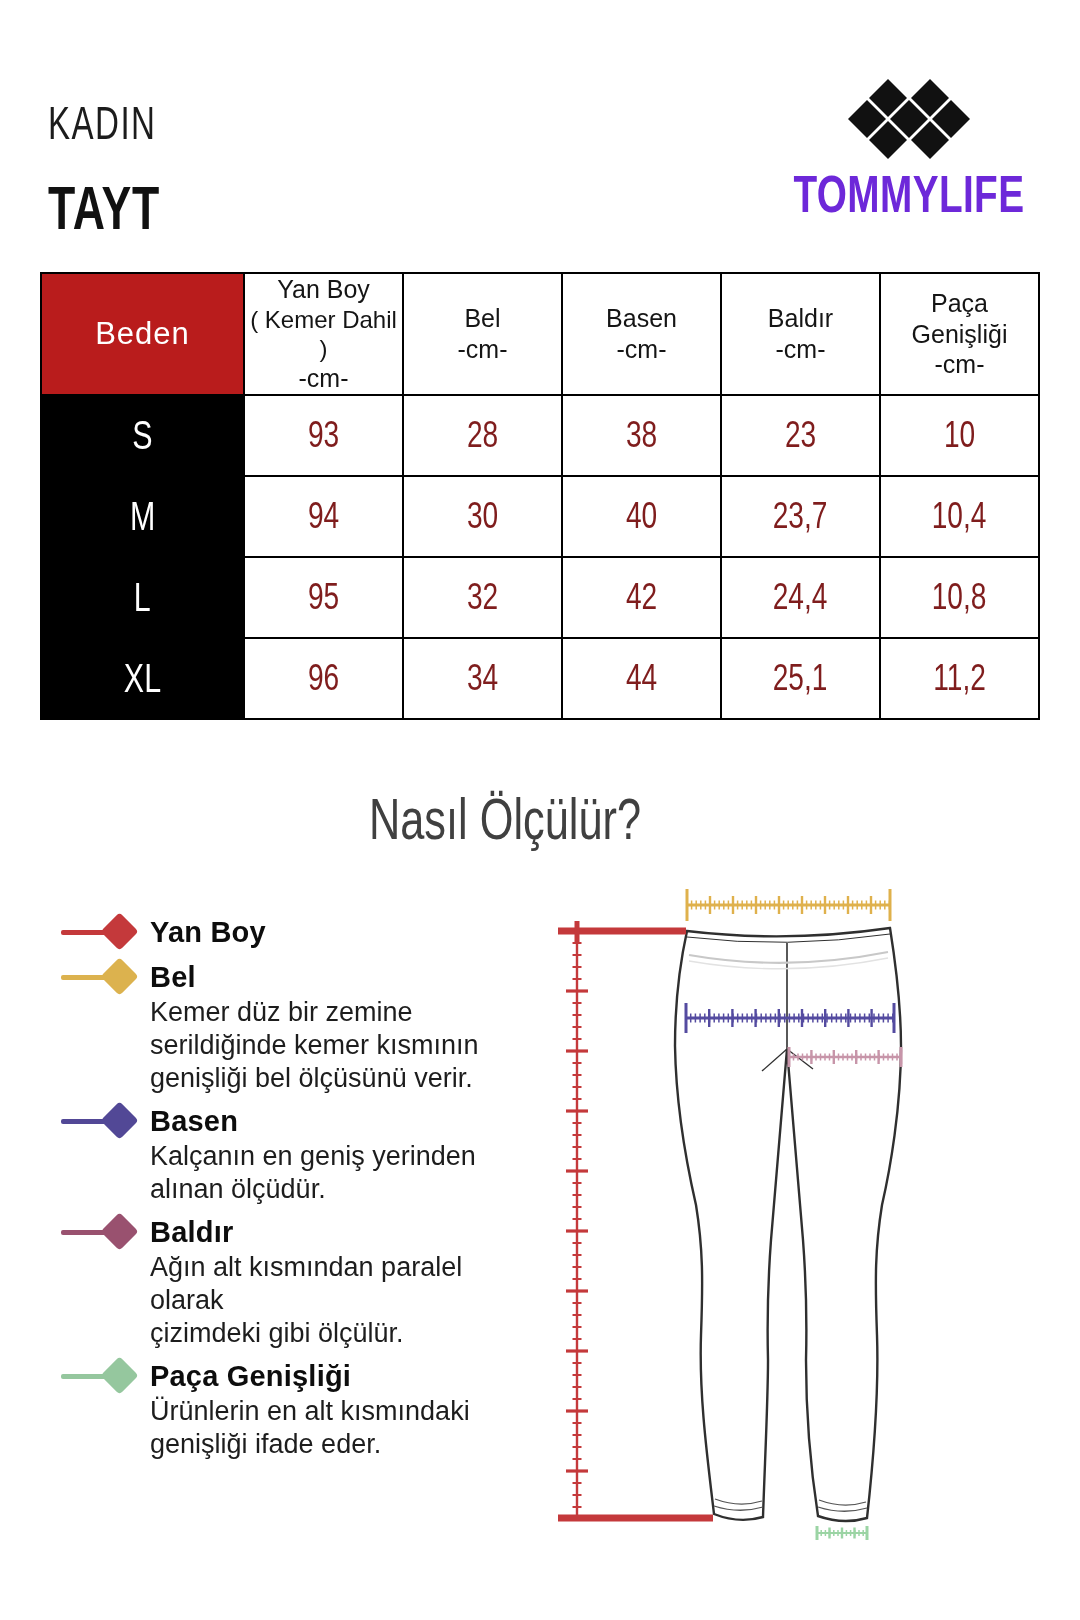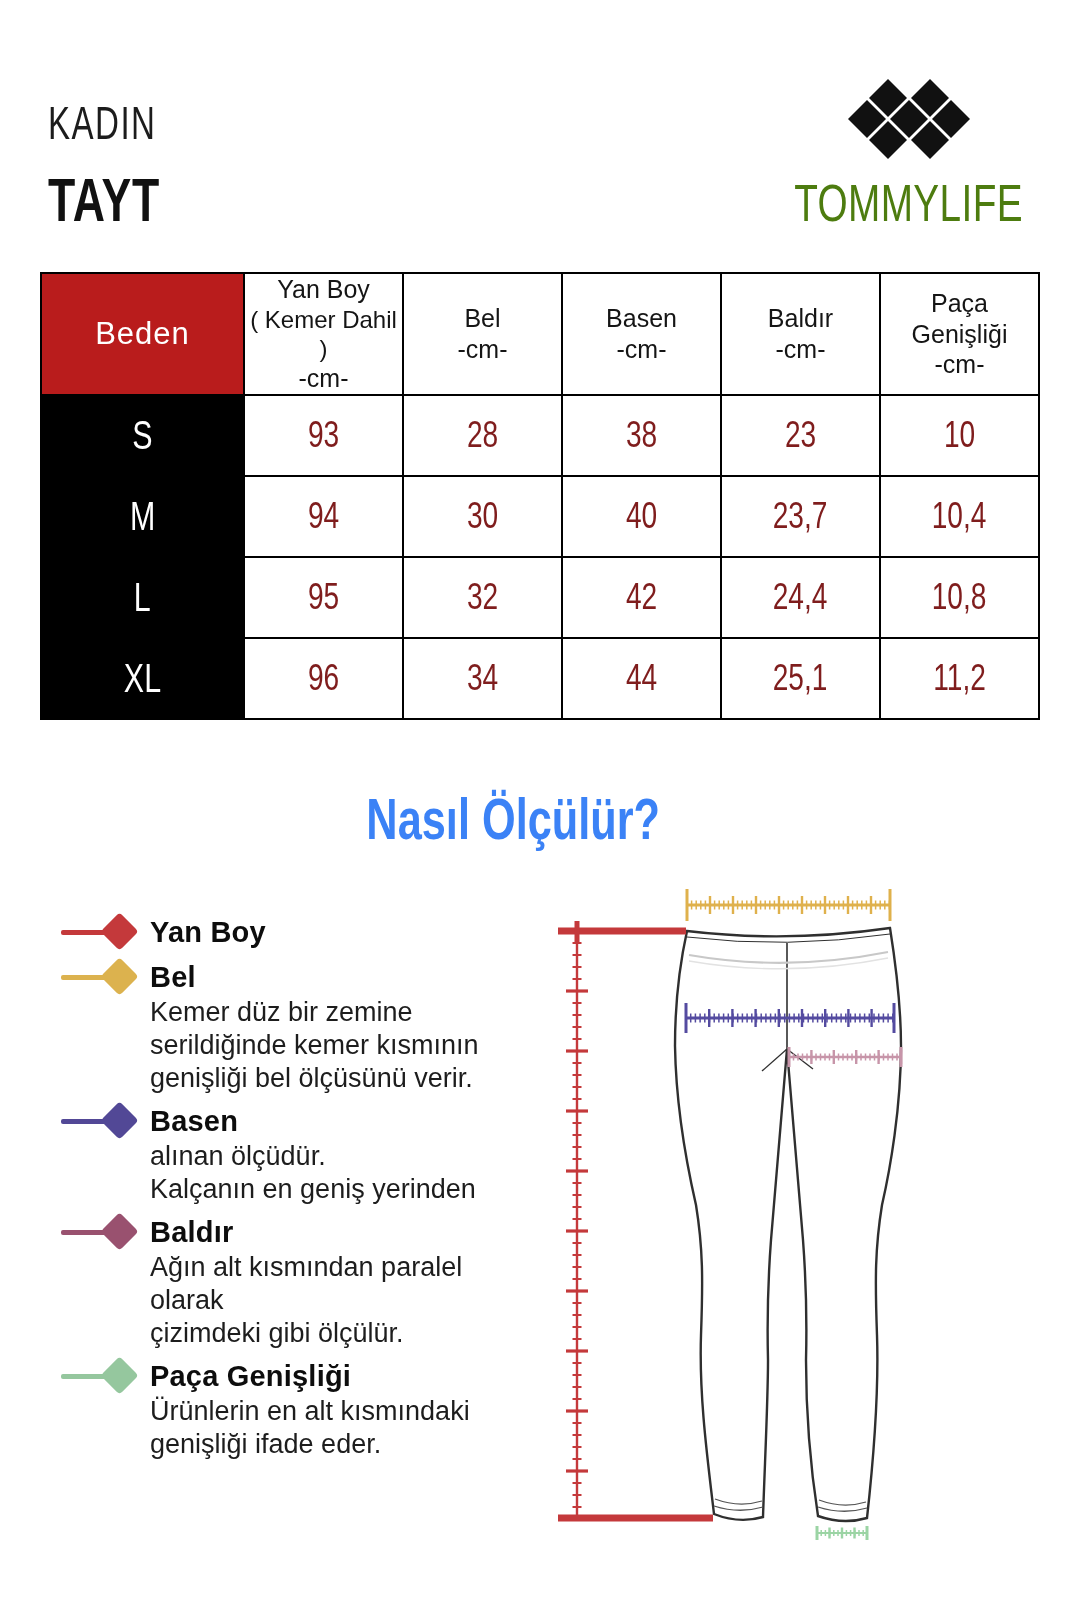--- a/index.html
+++ b/index.html
@@ -4,43 +4,43 @@
 <style>
   html,body{margin:0;padding:0;background:#fff;}
   .page{position:relative;width:1080px;height:1620px;background:#fff;overflow:hidden;
         font-family:"Liberation Sans",sans-serif;color:#111;border-radius:31px;}
   .cond{display:inline-block;transform:scaleX(.76);transform-origin:center;}
   .cond-l{display:inline-block;transform:scaleX(.72);transform-origin:left center;}
 
   
   .kadin{position:absolute;left:48px;top:96px;font-size:46px;font-weight:400;
          letter-spacing:2px;color:#1c1c1c;}
-  .tayt{position:absolute;left:48px;top:164px;font-size:62px;font-weight:700;
+  .tayt{position:absolute;left:48px;top:172px;font-size:62px;font-weight:700;
         letter-spacing:1px;color:#111;}
   .brand-right{position:absolute;left:764px;top:76px;width:290px;display:flex;
                flex-direction:column;align-items:center;}
   .brand-logo{display:block;}
-  .brand-name{font-size:51px;font-weight:400;letter-spacing:.5px;color:#4d7c0f;margin-top:12px;}
+  .brand-name{font-size:51px;font-weight:700;letter-spacing:.5px;color:#6d28d9;margin-top:3px;}
 
   
   table.size-table{position:absolute;left:40px;top:272px;width:1000px;height:420px;
     border-collapse:collapse;table-layout:fixed;}
   .size-table th,.size-table td{border:2.5px solid #000;text-align:center;vertical-align:middle;padding:0;}
   .size-table col.c0{width:203px;}
   .size-table .corner{background:#b91c1c;color:#fff;font-size:31px;font-weight:400;letter-spacing:1px;}
   .size-table thead tr{height:96px;}
   .size-table tbody tr{height:81px;}
   .col-head{font-size:25px;font-weight:400;line-height:1.22;color:#151515;}
   .col-head .sub{font-size:24px;}
   .size-cell{background:#000;color:#fff;font-size:40px;font-weight:400;}
   .val-cell{font-size:37px;color:#7f1d1d;}
 
   
-  .how-title{position:absolute;left:8px;top:786px;width:1010px;text-align:center;
-             font-size:57px;font-weight:700;color:#3b82f6;}
+  .how-title{position:absolute;left:0;top:786px;width:1010px;text-align:center;
+             font-size:57px;font-weight:400;color:#404040;}
 
   .legend{position:absolute;left:40px;top:914px;width:478px;}
   .legend-item{position:relative;padding-left:110px;margin-bottom:8px;}
   .l-title{font-size:29px;font-weight:700;line-height:37px;color:#0d0d0d;letter-spacing:.2px;}
   .l-desc{font-size:27px;line-height:33px;color:#1d1d1d;}
   .l-desc span{display:block;}
   .m-line{position:absolute;left:21px;top:16px;width:45px;height:5px;border-radius:2px;}
   .m-diamond{position:absolute;left:66px;top:4px;width:27px;height:27px;border-radius:4px;
              transform:rotate(45deg);}
 
@@ -159,22 +159,22 @@
         <span>serildiğinde kemer kısmının</span>
         <span>genişliği bel ölçüsünü verir.</span>
       </div>
     </div>
 
     <div class="legend-item">
       <span class="m-line" style="background: rgb(82, 72, 150);"></span>
       <span class="m-diamond" style="background: rgb(82, 72, 150);"></span>
       <div class="l-title">Basen</div>
       <div class="l-desc">
+        <span>Kalçanın en geniş yerinden</span>
         <span>alınan ölçüdür.</span>
-        <span>Kalçanın en geniş yerinden</span>
       </div>
     </div>
 
     <div class="legend-item">
       <span class="m-line" style="background: rgb(153, 81, 111);"></span>
       <span class="m-diamond" style="background: rgb(153, 81, 111);"></span>
       <div class="l-title">Baldır</div>
       <div class="l-desc">
         <span>Ağın alt kısmından paralel olarak</span>
         <span>çizimdeki gibi ölçülür.</span>

